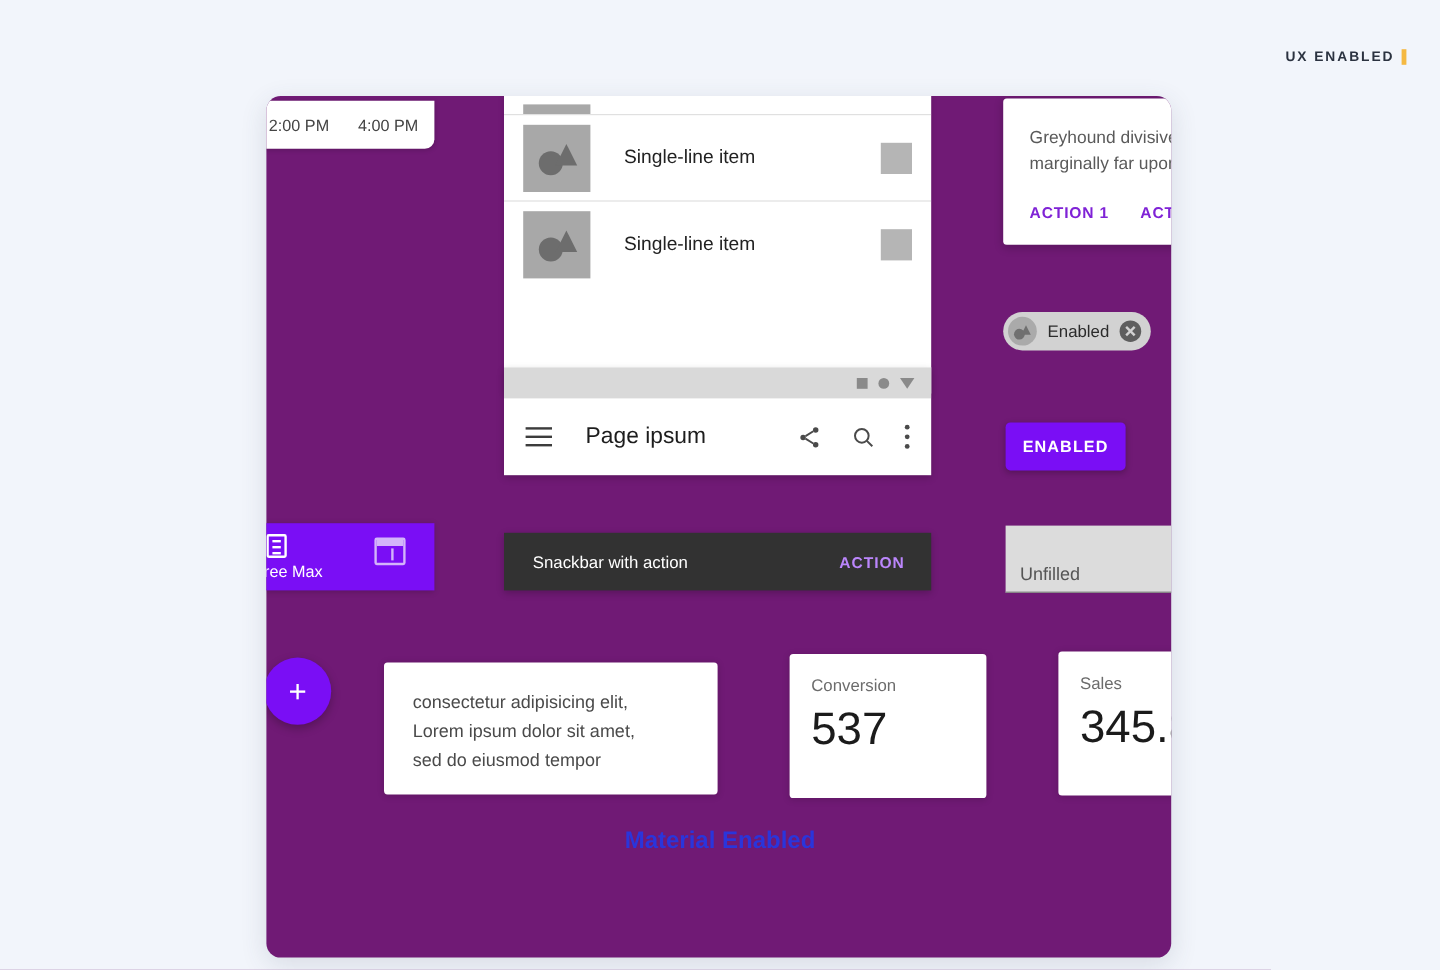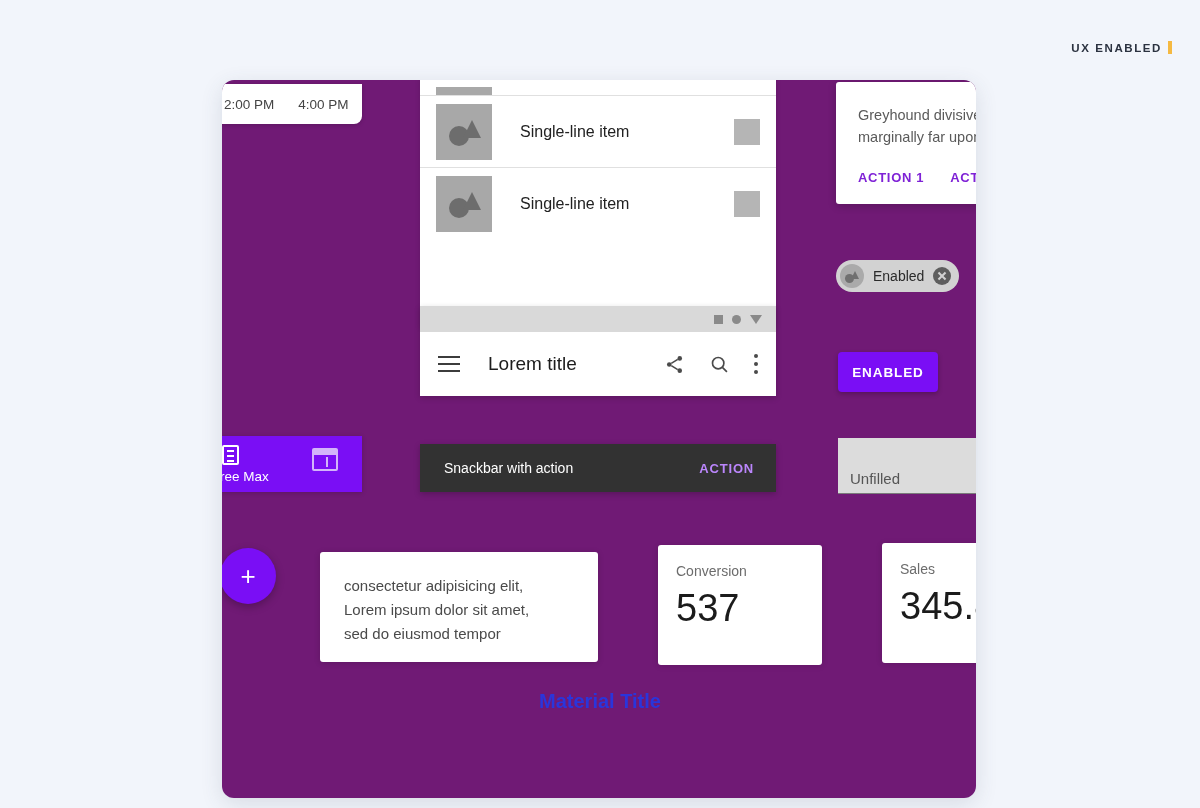--- a/index.html
+++ b/index.html
@@ -575,21 +575,21 @@
       <span class="sb-sq"></span>
       <span class="sb-ci"></span>
       <span class="sb-tr"></span>
     </div>
     <div class="appbar">
       <span class="hamburger">
           <i></i>
           <i></i>
           <i></i>
         </span>
-      <span class="appbar-title">Lorem title</span>
+      <span class="appbar-title">Page ipsum</span>
       <span class="appbar-icons">
         <span>
           <svg class="icon-svg" width="21" height="21" viewBox="0 0 24 24" fill="none" stroke="#4a4a4a" stroke-width="1.8">
             <circle cx="18" cy="5" r="2.6" fill="#4a4a4a" stroke="none"></circle>
             <circle cx="6" cy="12" r="2.6" fill="#4a4a4a" stroke="none"></circle>
             <circle cx="18" cy="19" r="2.6" fill="#4a4a4a" stroke="none"></circle>
             <line x1="8.3" y1="10.8" x2="15.7" y2="6.2"></line>
             <line x1="8.3" y1="13.2" x2="15.7" y2="17.8"></line>
           </svg>
         </span>
@@ -647,13 +647,13 @@
   </div>
 
   <button class="abs btn-enabled">ENABLED</button>
 
   <div class="abs textfield">
     <span class="textfield-label">Unfilled</span>
   </div>
 
 </div>
 
-<div class="caption">Material Title</div>
+<div class="caption">Material Enabled</div>
 
 </body></html>

